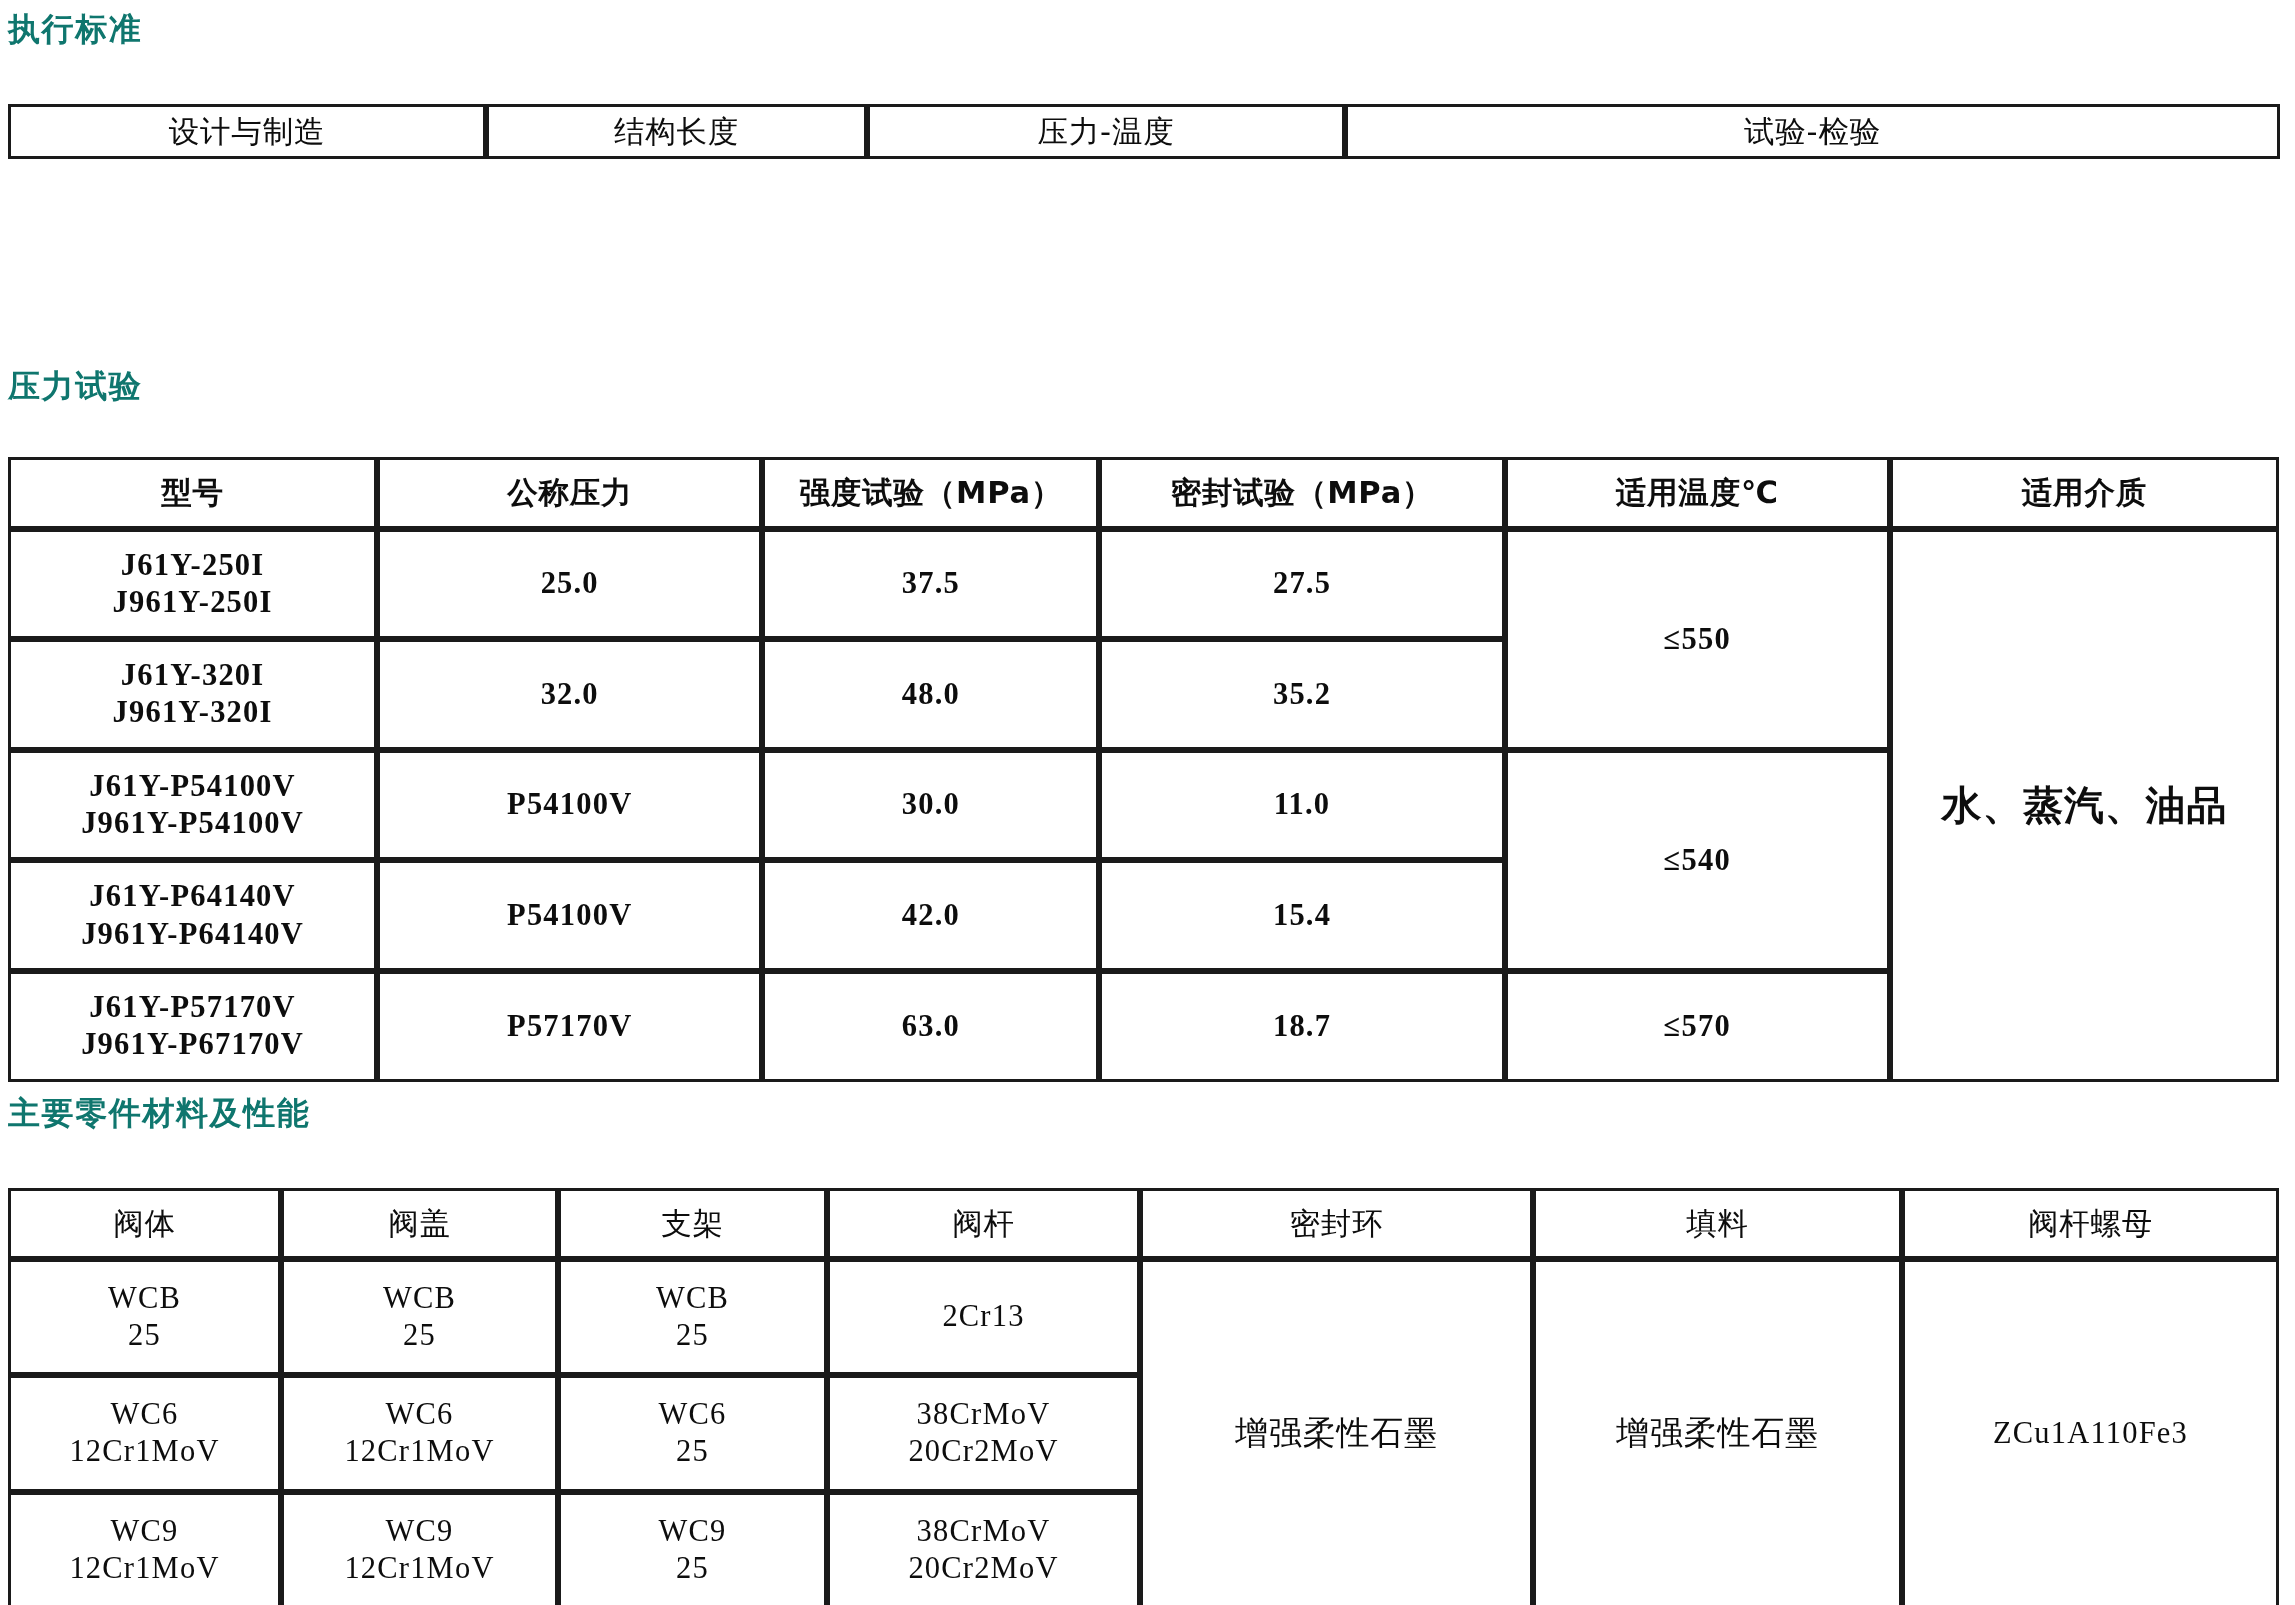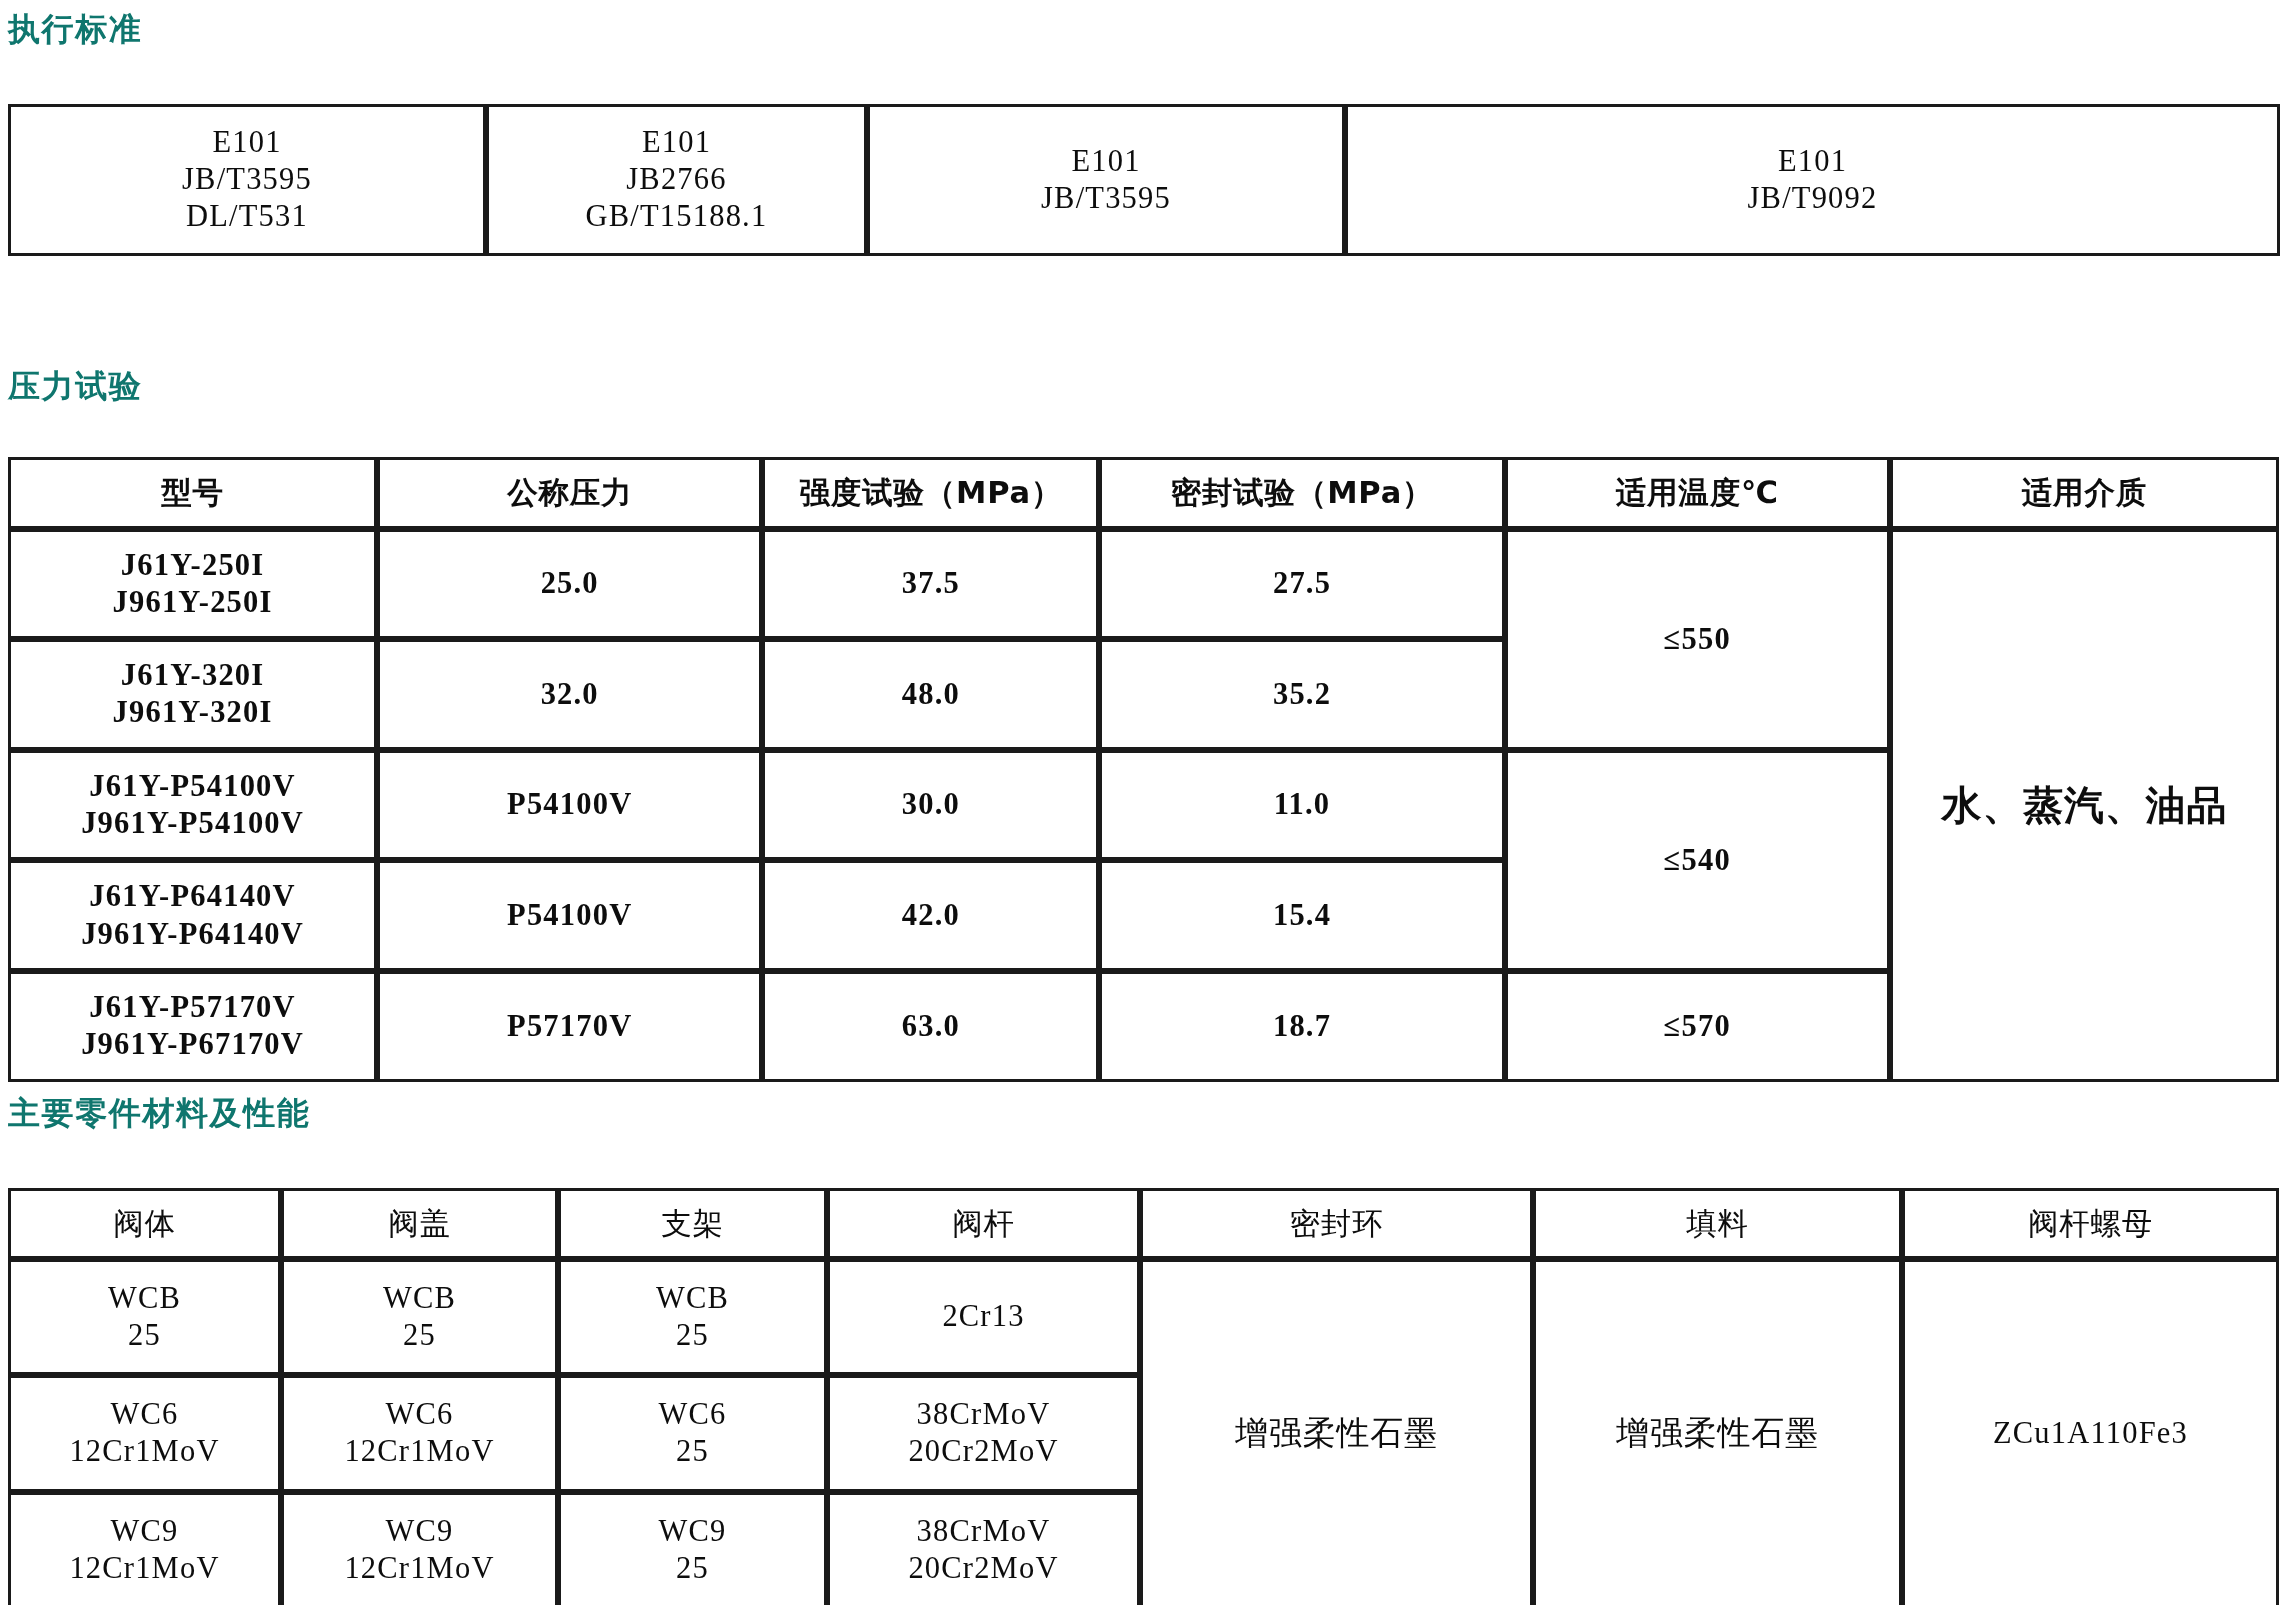--- a/index.html
+++ b/index.html
@@ -106,38 +106,24 @@
 
   <table class="tbl" id="table-standards">
     <colgroup>
       <col style="width:478px">
         <col style="width:381px">
         <col style="width:478px">
         <col style="width:935px">
     </colgroup>
     <tbody>
       <tr>
-        <td class="body-cell stack mono-ish">
-          <span>E101</span>
-          <span>JB/T3595</span>
-          <span>DL/T531</span>
-        </td>
-        <td class="body-cell stack mono-ish">
-          <span>E101</span>
-          <span>JB2766</span>
-          <span>GB/T15188.1</span>
-        </td>
-        <td class="body-cell stack mono-ish">
-          <span>E101</span>
-          <span>JB/T3595</span>
-        </td>
-        <td class="body-cell stack mono-ish">
-          <span>E101</span>
-          <span>JB/T9092</span>
-        </td>
+        <td class="hdr cjk">设计与制造</td>
+        <td class="hdr cjk">结构长度</td>
+        <td class="hdr cjk">压力-温度</td>
+        <td class="hdr cjk">试验-检验</td>
       </tr>
     </tbody>
   </table>
 
   <div class="section-title t2-title">压力试验</div>
 
   <table class="tbl" id="table-pressure">
     <colgroup>
       <col style="width:369px">
         <col style="width:385px">

